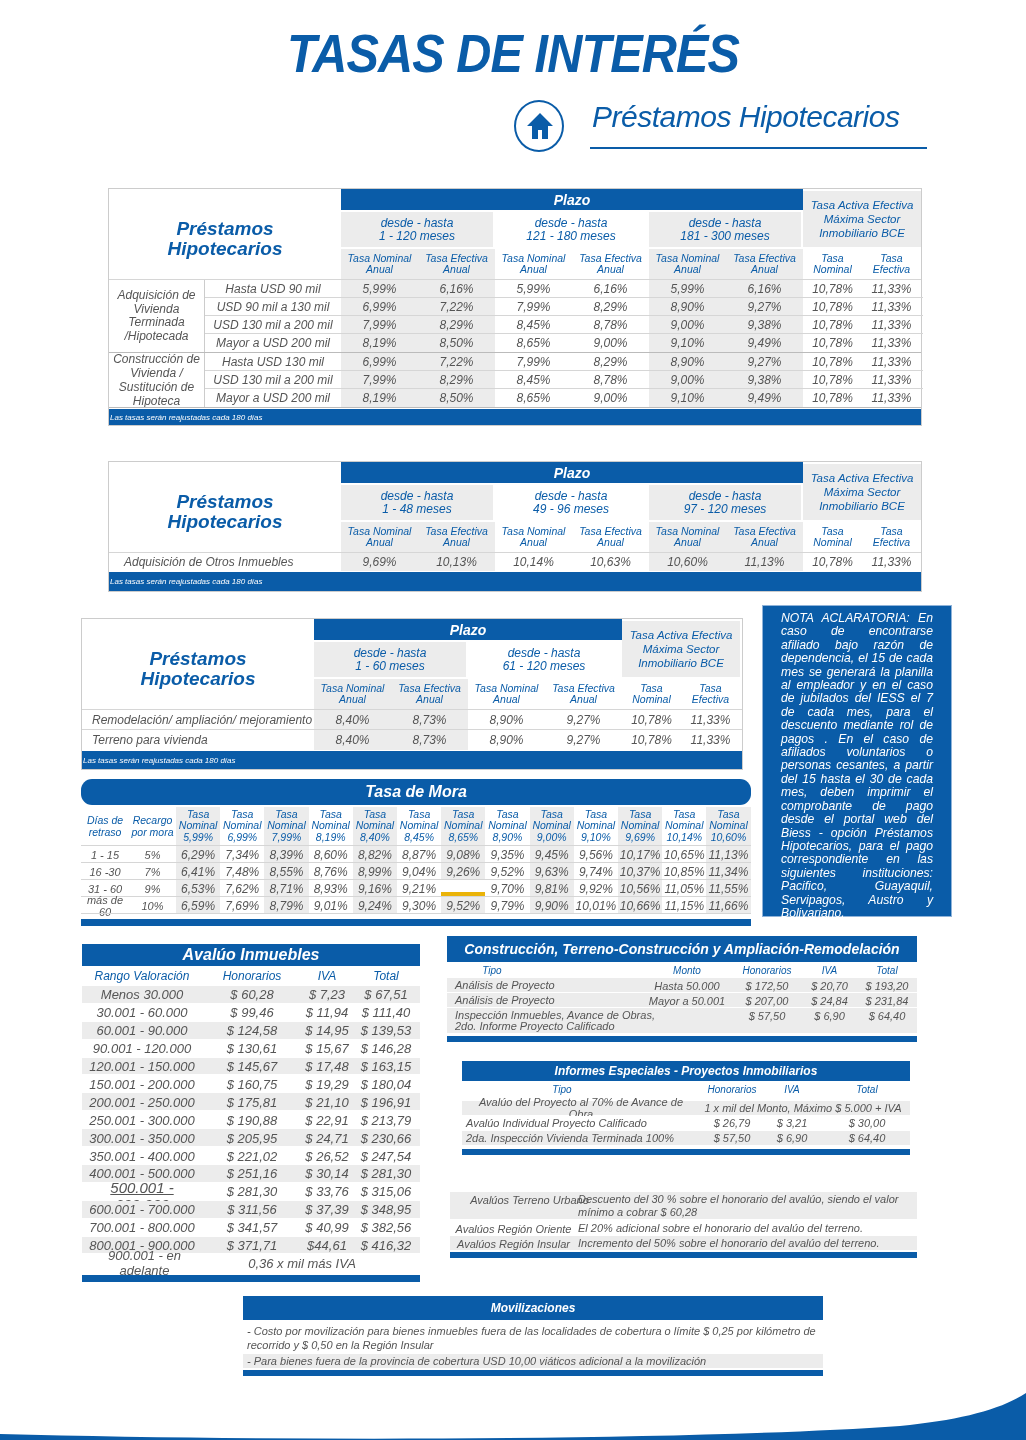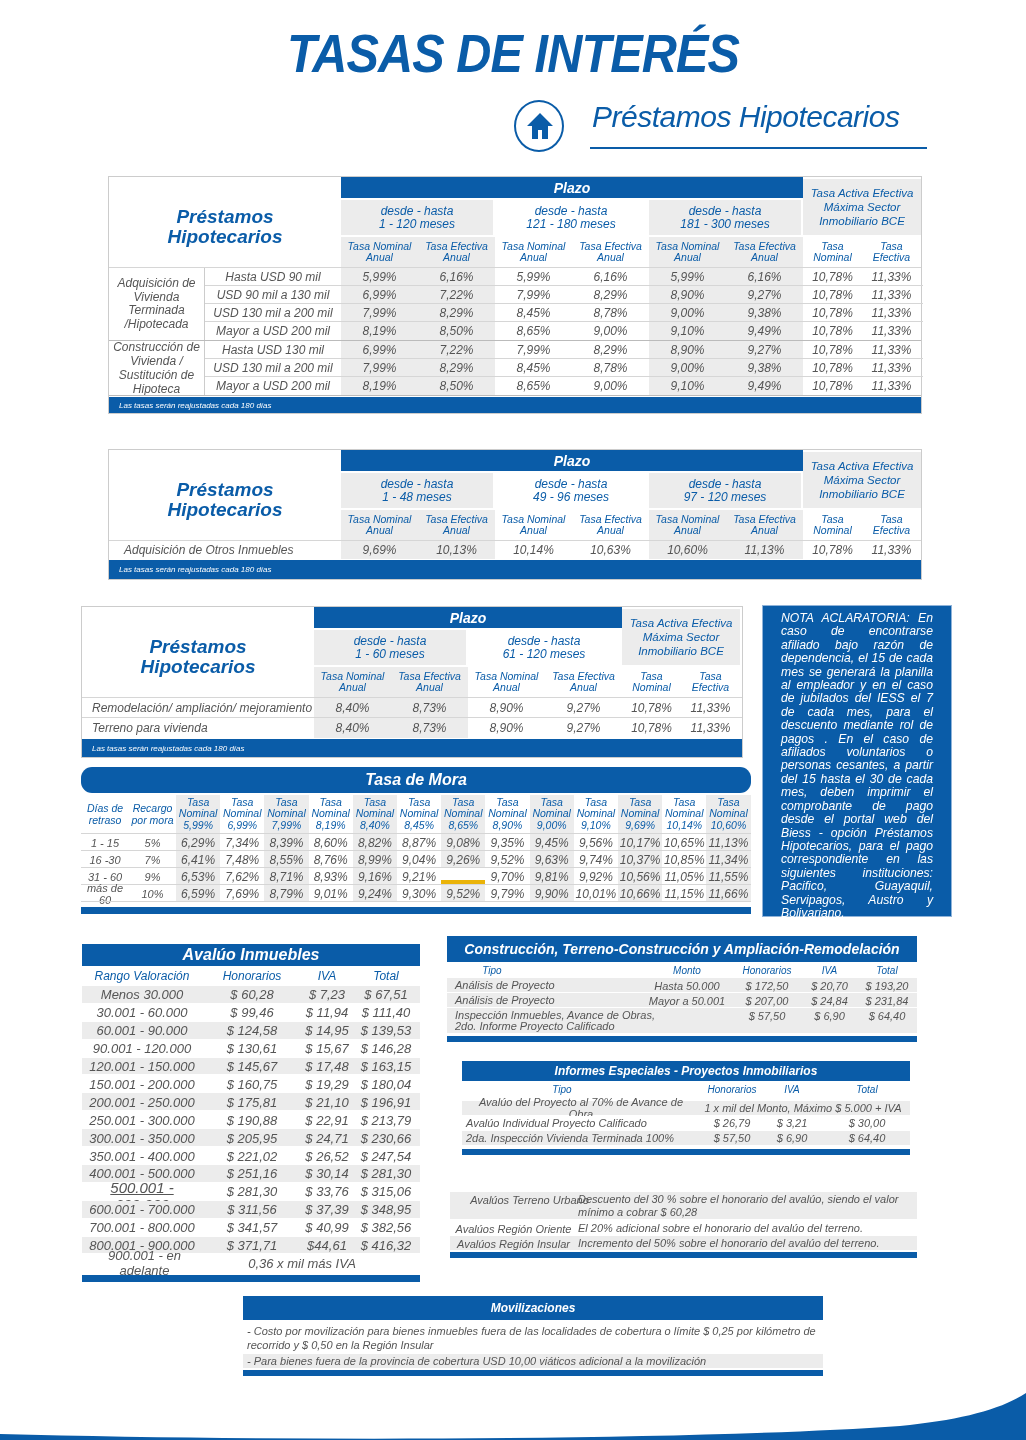--- a/index.html
+++ b/index.html
@@ -8,27 +8,27 @@
   .blue { color: #0a5ca8; }
   .abs { position: absolute; }
 
   #main-title { left: 0; width: 1026px; top: 22px; text-align: center; font-size: 54px; font-weight: bold;
                 color: #0a5ca8; letter-spacing: -1px; transform: scaleX(0.9); }
   #home-circle { left: 514px; top: 100px; width: 50px; height: 52px; border: 2px solid #0a5ca8; border-radius: 50%; }
   #home-circle svg { position: absolute; left: 10px; top: 9px; }
   #subtitle { left: 592px; top: 100px; font-size: 30px; color: #0a5ca8; font-style: italic; letter-spacing: -0.5px; }
   #subtitle-rule { left: 590px; top: 147px; width: 337px; height: 2px; background: #0a5ca8; }
 
-  .card { border: 1px solid #ccc; background: #fff; }
+  .card { border: 1px solid #ccc; background: #fff; margin-top: 12px; }
   .hdr-blue { background: #0a5ca8; color: #fff; font-weight: bold; text-align: center; }
   .cell { position: absolute; display: flex; align-items: center; justify-content: center; text-align: center; }
   .small { font-size: 11px; line-height: 11px; }
   .val { font-size: 12px; color: #555; }
   .bigtitle { font-size: 19px; font-weight: bold; color: #0a5ca8; line-height: 20px; text-align: left; }
-  .footbar { background: #0a5ca8; color: #fff; font-size: 8px; padding-left: 10px; display: flex; align-items: center; }
+  .footbar { background: #0a5ca8; color: #fff; font-size: 8px; padding-left: 1px; display: flex; align-items: center; }
   .hline { position: absolute; height: 1px; background: #d6d6d6; }
 
   #nota { left: 762px; top: 605px; width: 190px; height: 312px; background: #0a5ca8; color: #fff;
           font-size: 12.2px; line-height: 13.4px; padding: 6px 18px; text-align: justify; border: 1px solid #8fb3d9; }
 
   .wave { left: 0; top: 1380px; width: 1026px; height: 60px; }
 </style>
 </head>
 <body>
 

